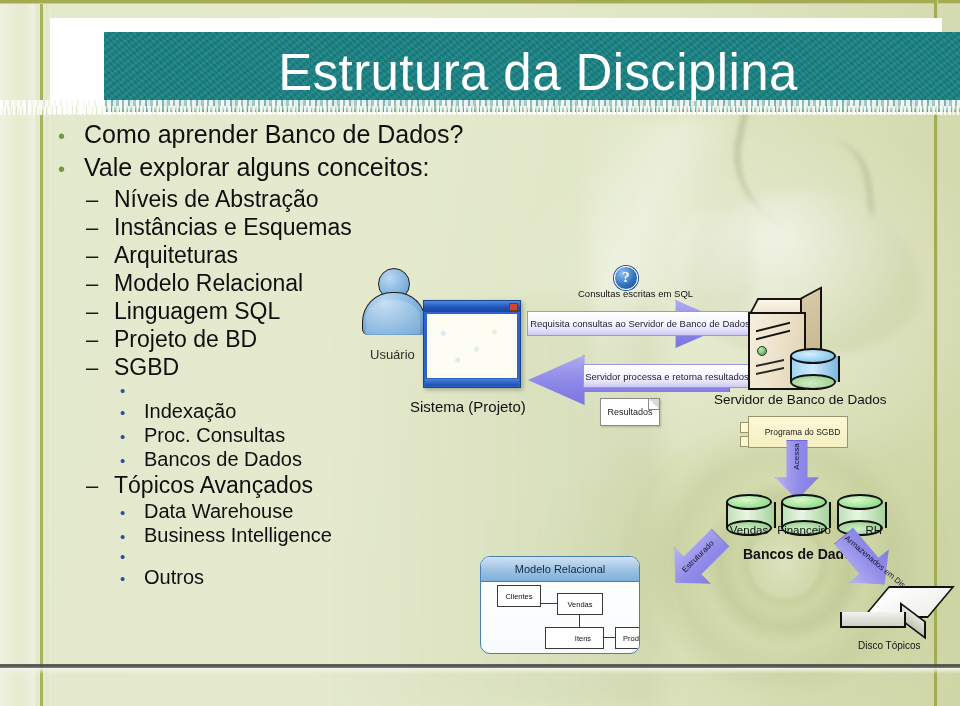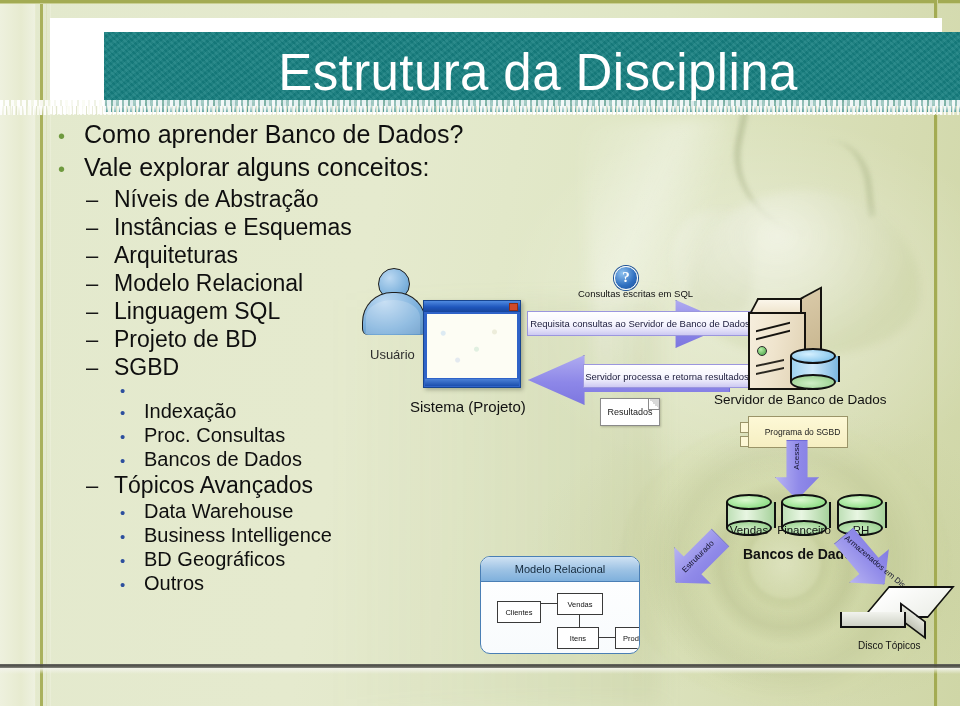--- a/index.html
+++ b/index.html
@@ -368,21 +368,20 @@
       <span class="b-txt">Data Warehouse</span>
       </div>
 
     <div class="b-row lvl3">
       <span class="mk">•</span>
       <span class="b-txt">Business Intelligence</span>
       </div>
 
     <div class="b-row lvl3">
       <span class="mk">•</span>
-      <span class="b-txt">BD Geográficos</span>
       </div>
 
     <div class="b-row lvl3">
       <span class="mk">•</span>
       <span class="b-txt">Outros</span>
       </div>
   </div>
 
   <div class="user-head"></div>
   <div class="user-body"></div>
@@ -445,40 +444,40 @@
   </div>
   <div class="cyl" style="left:837px;top:494px;">
     <div class="cyl-glow"></div>
     <div class="cyl-body"></div>
     <div class="cyl-bot"></div>
     <div class="cyl-top"></div>
   </div>
 
   <div class="lbl" style="left:725px;top:524px;width:48px;text-align:center;font-size:11.5px;">Vendas</div>
   <div class="lbl" style="left:772px;top:524px;width:64px;text-align:center;font-size:11.5px;">Financeiro</div>
-  <div class="lbl" style="left:840px;top:524px;width:42px;text-align:center;font-size:11.5px;">RH</div>
+  <div class="lbl" style="left:840px;top:524px;width:42px;text-align:right;font-size:11.5px;">RH</div>
 
   <div class="lbl" style="left:743px;top:546px;font-size:14px;font-weight:bold;">Bancos de Dados</div>
 
   <div class="arrow-dl"></div>
   <div class="arrow-txt" style="left:676px;top:552px;width:44px;text-align:center;transform:rotate(-45deg);">Estruturado</div>
 
   <div class="arrow-dr"></div>
   <div class="arrow-txt" style="left:840px;top:548px;width:48px;text-align:center;line-height:9px;transform:rotate(40deg);">Armazenados em Disco</div>
 
   <div class="rm">
     <div class="rm-hd">Modelo Relacional</div>
 
     <div class="rm-line" style="left:57px;top:46px;width:28px;height:1px;"></div>
     <div class="rm-line" style="left:98px;top:54px;width:1px;height:18px;"></div>
     <div class="rm-line" style="left:110px;top:80px;width:28px;height:1px;"></div>
 
-    <div class="rm-box" style="left:16px;top:44px;width:42px;height:20px;text-align:center;">Clientes</div>
+    <div class="rm-box" style="left:16px;top:28px;width:42px;height:20px;text-align:center;">Clientes</div>
     <div class="rm-box" style="left:76px;top:36px;width:44px;height:20px;">Vendas</div>
-    <div class="rm-box" style="left:76px;top:70px;width:40px;height:20px;">Itens</div>
+    <div class="rm-box" style="left:64px;top:70px;width:40px;height:20px;padding-left:17px;">Itens</div>
     <div class="rm-box" style="left:134px;top:70px;width:44px;height:20px;">Produtos</div>
   </div>
 
   <div class="hd-top"></div>
   <div class="hd-side"></div>
   <div class="hd-front"></div>
   <div class="lbl" style="left:858px;top:640px;font-size:10px;">Disco Tópicos</div>
 
   <div class="bottom-rule"></div>
   <div class="bottom-rule2"></div>

